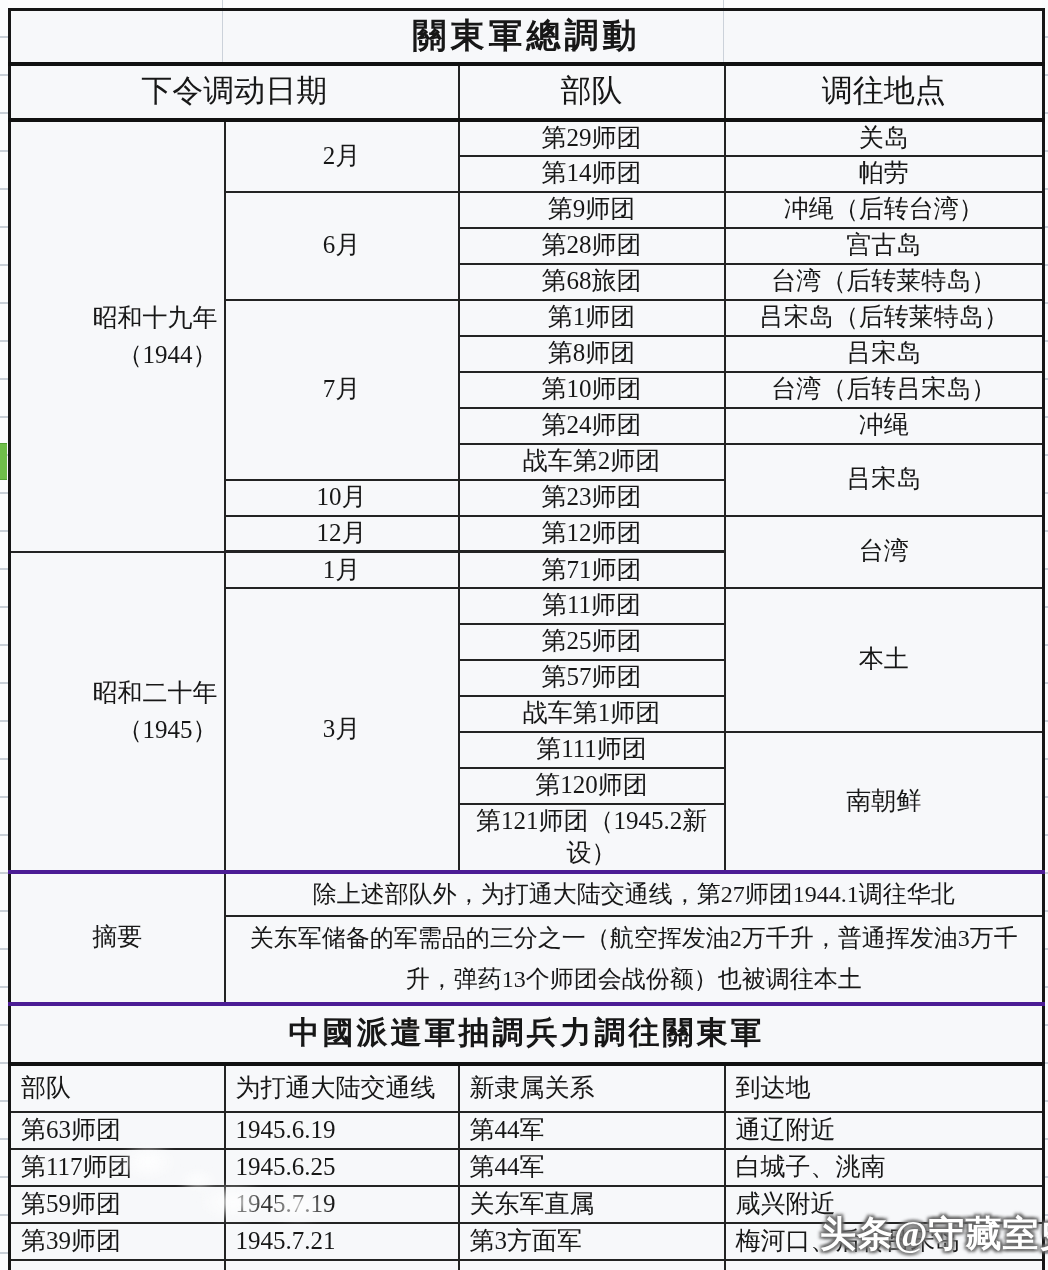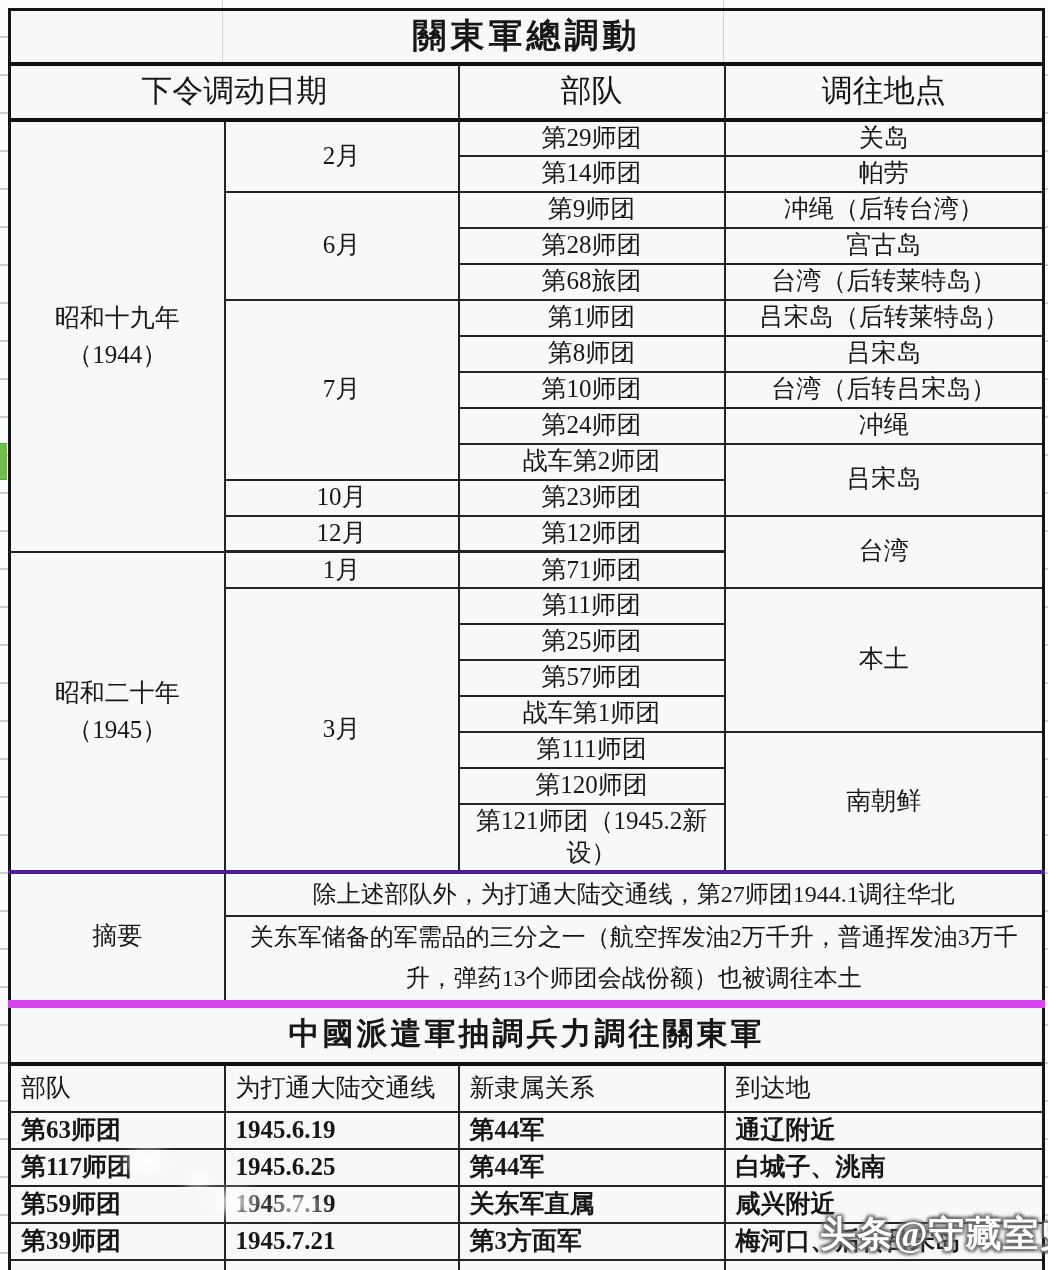--- a/index.html
+++ b/index.html
@@ -33,33 +33,33 @@
   }
   td{
     border:2px solid #232323;background:#f7f8fa;
     text-align:center;vertical-align:middle;
     font-size:25px;line-height:1.3;padding:0 6px;
     overflow:hidden;color:#171717;
   }
   tr{height:36px;}
   .rT{height:54px;} .rH{height:56px;} .r20{height:68px;}
   .rS1{height:44px;} .rS2{height:88px;} .rT2{height:60px;}
-  .rH2{height:48px;} .rD{height:37px;font-weight:bold;} .rSliver{height:12px;}
+  .rH2{height:48px;} .rD{height:37px;} .rSliver{height:12px;}
 
   td.title{
     font-size:34px;font-weight:bold;letter-spacing:4px;border-bottom:4px solid #111;
     background-image:linear-gradient(#ccd2da,#ccd2da),linear-gradient(#ccd2da,#ccd2da);
     background-size:1px 100%,1px 100%;background-position:211px 0,712px 0;background-repeat:no-repeat;
   }
   .rH td{border-bottom:4px solid #111;font-size:31px;}
-  td.yearcell div{line-height:1.5;}
+  td.yearcell div{line-height:1.5;text-align:right;}
   td.bb3{border-bottom-width:3px;}
   td.bb4{border-bottom:4px solid #4c1d95;}
   td.sum{font-size:24px;line-height:1.7;padding:0 14px;}
-  td.title2{font-size:31px;font-weight:bold;letter-spacing:3px;border-top:8px solid #d946ef;border-bottom:4px solid #111;}
+  td.title2{font-size:31px;font-weight:bold;letter-spacing:3px;border-top:4px solid #d946ef;border-bottom:4px solid #111;}
   td.l{text-align:left;padding-left:10px;}
   .rSliver td{border-bottom:none;}
 
   
   .ghost{
     position:absolute;left:78px;top:1140px;width:260px;height:90px;pointer-events:none;
     background:
       radial-gradient(ellipse 42px 26px at 70px 22px, rgba(255,255,255,.95), rgba(255,255,255,0) 72%),
       radial-gradient(ellipse 30px 18px at 120px 40px, rgba(255,255,255,.8), rgba(255,255,255,0) 70%),
       radial-gradient(ellipse 52px 28px at 155px 62px, rgba(255,255,255,.9), rgba(255,255,255,0) 72%),

